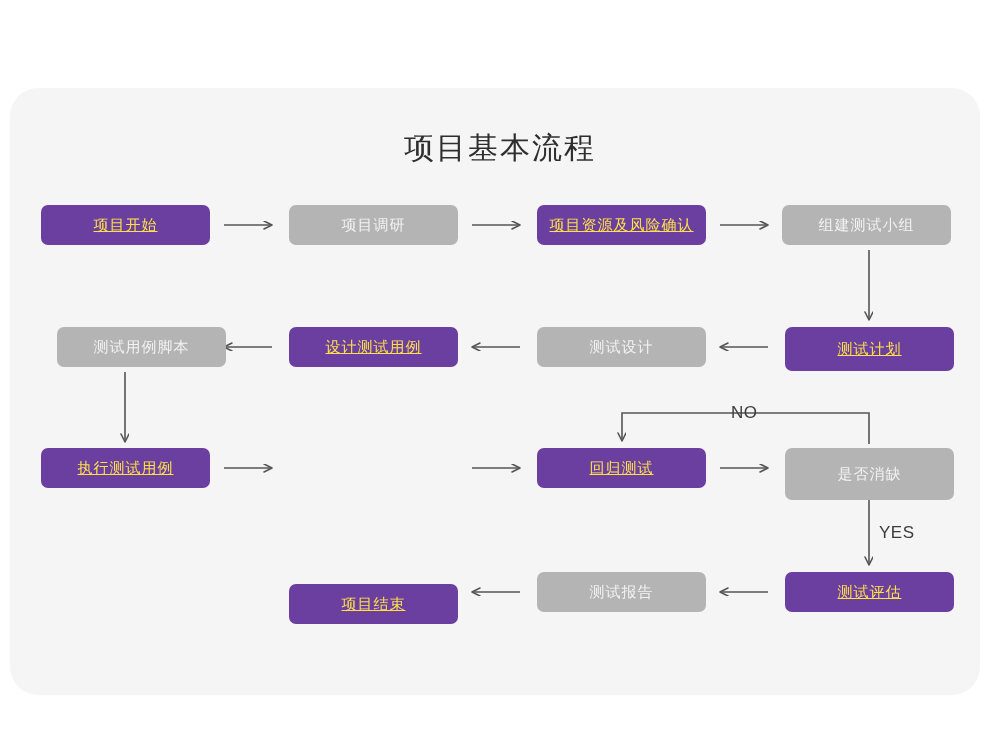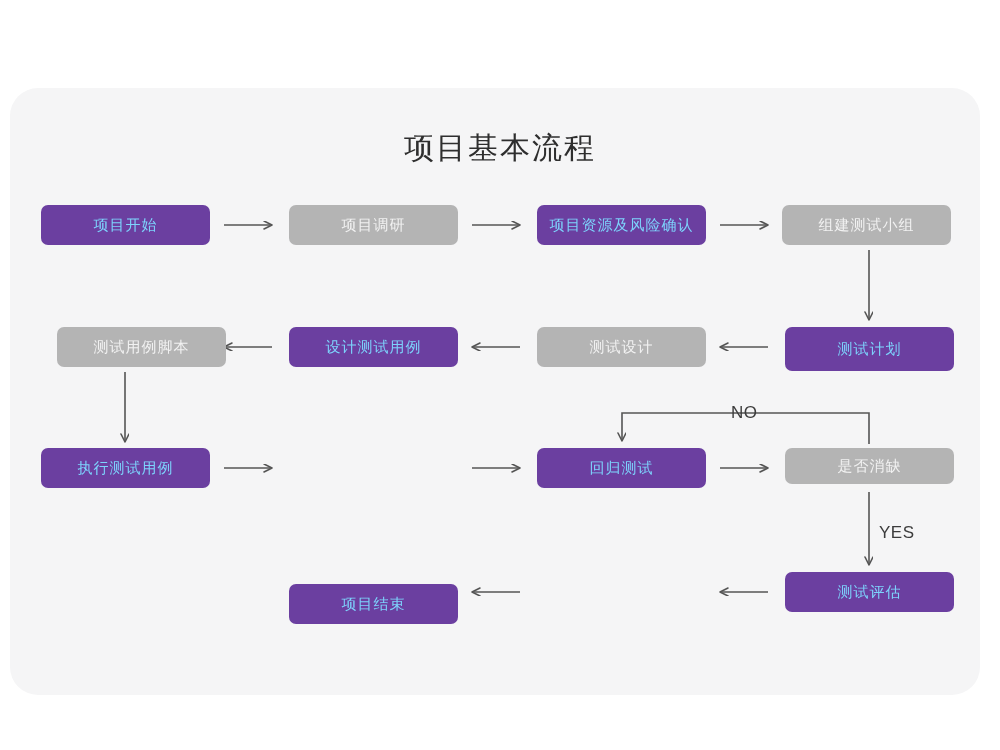--- a/index.html
+++ b/index.html
@@ -48,21 +48,22 @@
     box-sizing: border-box;
     border-radius: 7px;
     font-size: 15px;
     line-height: 1.35;
     text-align: center;
     letter-spacing: 1px;
     padding: 0 6px;
   }
   .node.purple {
     background: #6b3fa0;
-    color: #7dd3fc;
+    color: #fde047;
+    text-decoration: underline;
   }
   .node.gray {
     background: #b4b4b4;
     color: #f2f2f2;
   }
   .node .label {
     white-space: pre-line;
   }
 
   
@@ -161,26 +162,29 @@
 
   <div class="node purple" style="left:41px;top:448px;width:169px;height:40px;">
     <span class="label">执行测试用例</span>
   </div>
 
 
   <div class="node purple" style="left:537px;top:448px;width:169px;height:40px;">
     <span class="label">回归测试</span>
   </div>
 
-  <div class="node gray" style="left:785px;top:448px;width:169px;height:36px;">
+  <div class="node gray" style="left:785px;top:448px;width:169px;height:52px;">
     <span class="label">是否消缺</span>
   </div>
 
   <div class="node purple" style="left:785px;top:572px;width:169px;height:40px;">
     <span class="label">测试评估</span>
   </div>
 
+  <div class="node gray" style="left:537px;top:572px;width:169px;height:40px;">
+    <span class="label">测试报告</span>
+  </div>
 
   <div class="node purple" style="left:289px;top:572px;width:169px;height:40px;margin-top:12px;">
     <span class="label">项目结束</span>
   </div>
 
 </div>
 
 </body></html>

